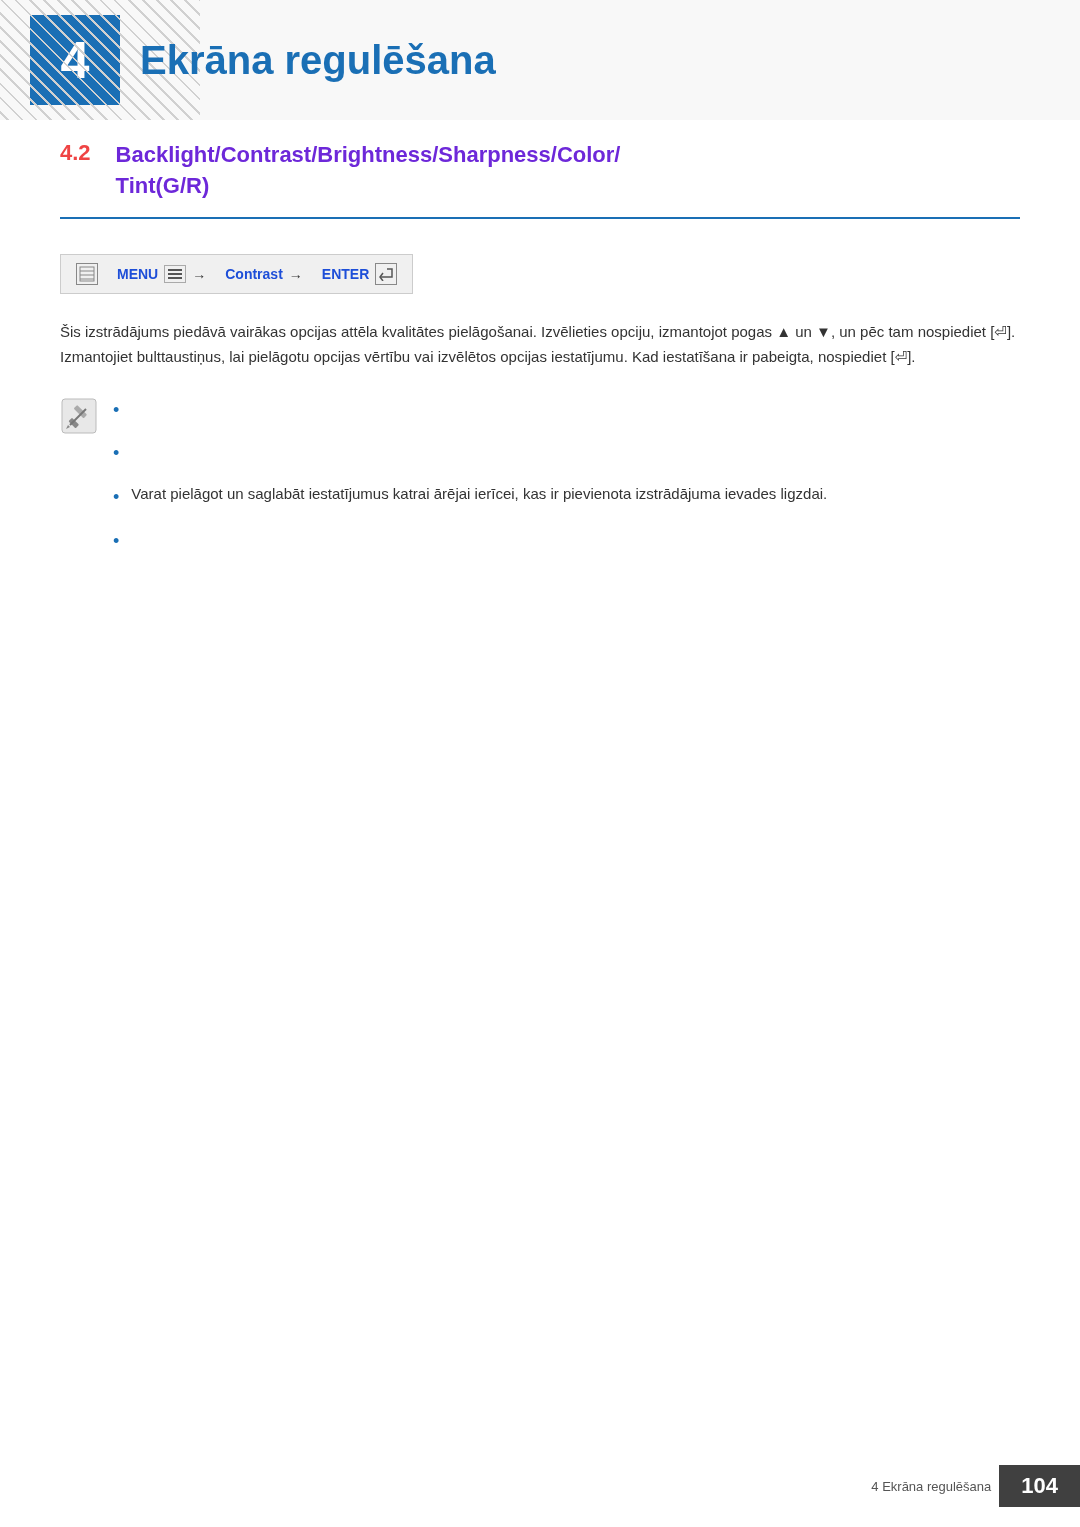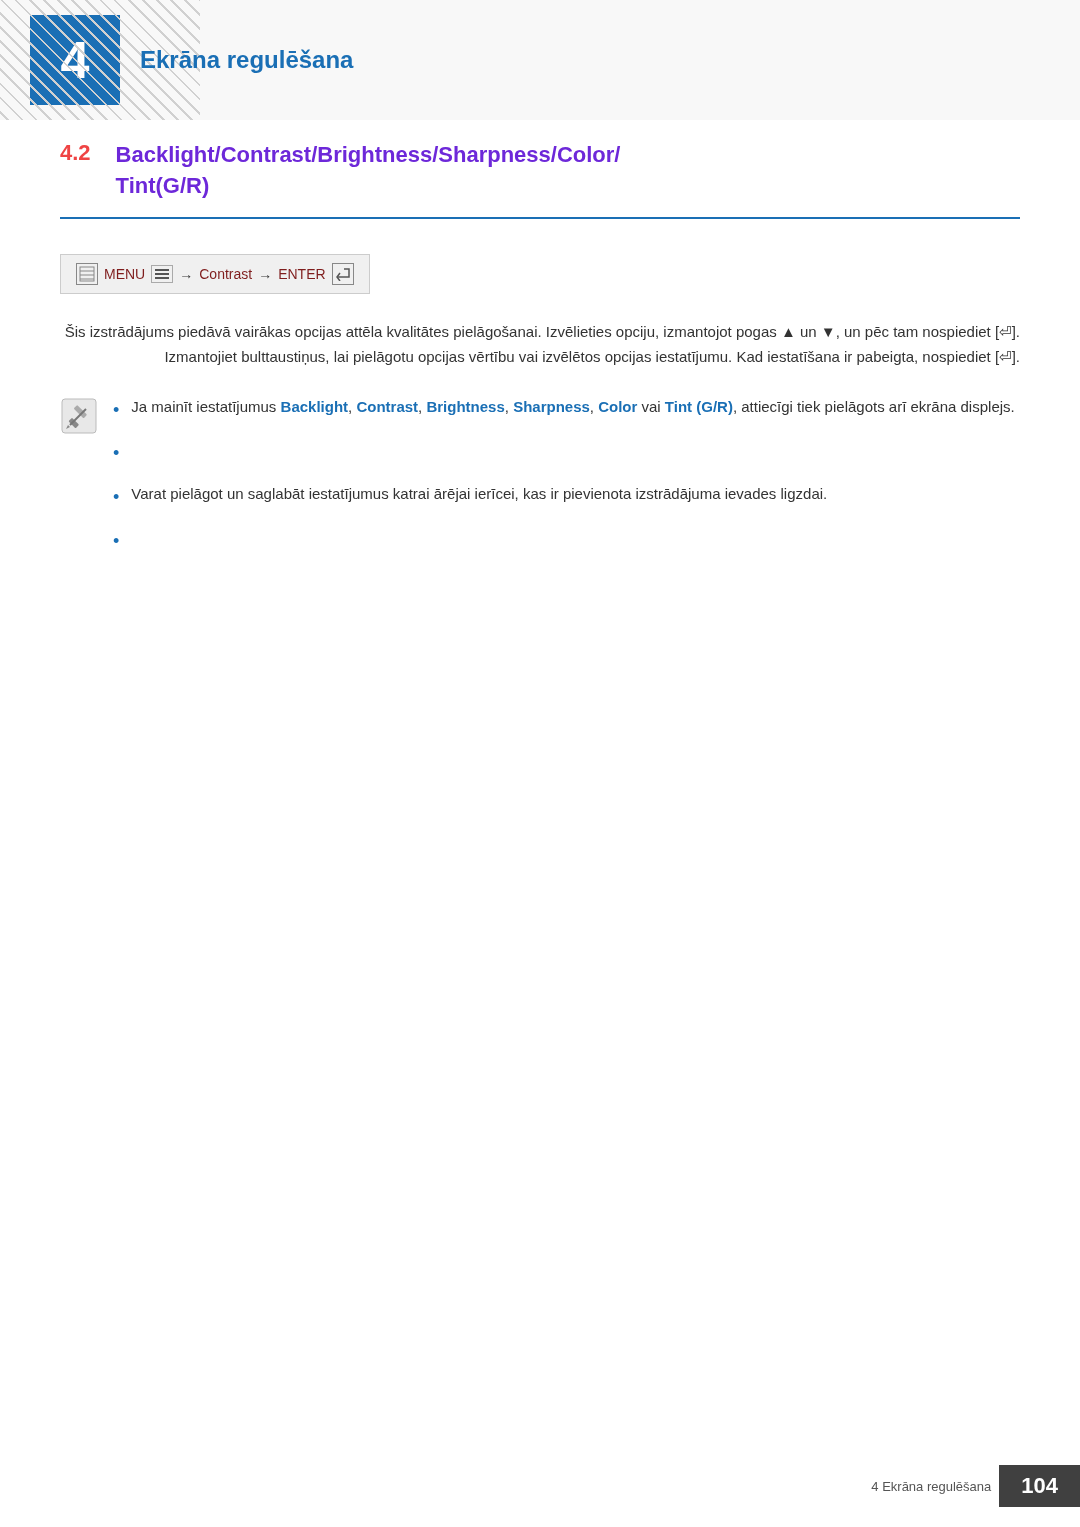--- a/index.html
+++ b/index.html
@@ -60,21 +60,21 @@
       background: repeating-linear-gradient(
         45deg,
         transparent,
         transparent 8px,
         #d0d0d0 8px,
         #d0d0d0 10px
       );
     }
 
     .chapter-title {
-      font-size: 24px;
+      font-size: 40px;
       font-weight: bold;
       color: #1a6fb5;
       margin-left: 20px;
       z-index: 1;
     }
 
     
     .content {
       padding: 20px 60px 80px 60px;
     }
@@ -123,22 +123,23 @@
       align-items: center;
       justify-content: center;
       width: 22px;
       height: 22px;
       border: 1px solid #888;
       font-size: 11px;
       color: #555;
     }
 
     .menu-keyword {
-      font-weight: normal;
-      color: #7f1d1d;
+      font-weight: bold;
+      color: #1d4ed8;
+      margin-left: 13px;
     }
 
     .arrow {
       color: #333;
       font-size: 14px;
     }
 
     .enter-icon {
       display: inline-flex;
       align-items: center;
@@ -149,21 +150,20 @@
       font-size: 12px;
       color: #555;
     }
 
     
     .body-text {
       font-size: 15px;
       color: #333;
       line-height: 1.7;
       margin-bottom: 25px;
-      text-align: right;
     }
 
     
     .note-section {
       display: flex;
       align-items: flex-start;
       gap: 15px;
       margin-top: 20px;
     }
 
@@ -301,23 +301,20 @@
         <polygon points="8,28 6,32 10,30" fill="#888"></polygon>
         <rect x="18" y="8" width="5" height="14" rx="1" fill="#aaa" transform="rotate(-45 20 15)"></rect>
         <line x1="10" y1="28" x2="26" y2="12" stroke="#777" stroke-width="2"></line>
       </svg>
     </div>
 
     <div class="note-items">
 
       <div class="note-item">
         <span class="bullet">•</span>
-        <span class="note-text">
-          Ja mainīt iestatījumus <span class="bold-blue">Backlight</span>, <span class="bold-blue">Contrast</span>, <span class="bold-blue">Brightness</span>, <span class="bold-blue">Sharpness</span>, <span class="bold-blue">Color</span> vai <span class="bold-blue">Tint (G/R)</span>, attiecīgi tiek pielāgots arī ekrāna displejs.
-        </span>
       </div>
 
       <div class="note-item">
         <span class="bullet">•</span>
       </div>
 
       <div class="note-item">
         <span class="bullet">•</span>
         <span class="note-text">Varat pielāgot un saglabāt iestatījumus katrai ārējai ierīcei, kas ir pievienota izstrādājuma ievades ligzdai.</span>
       </div>

